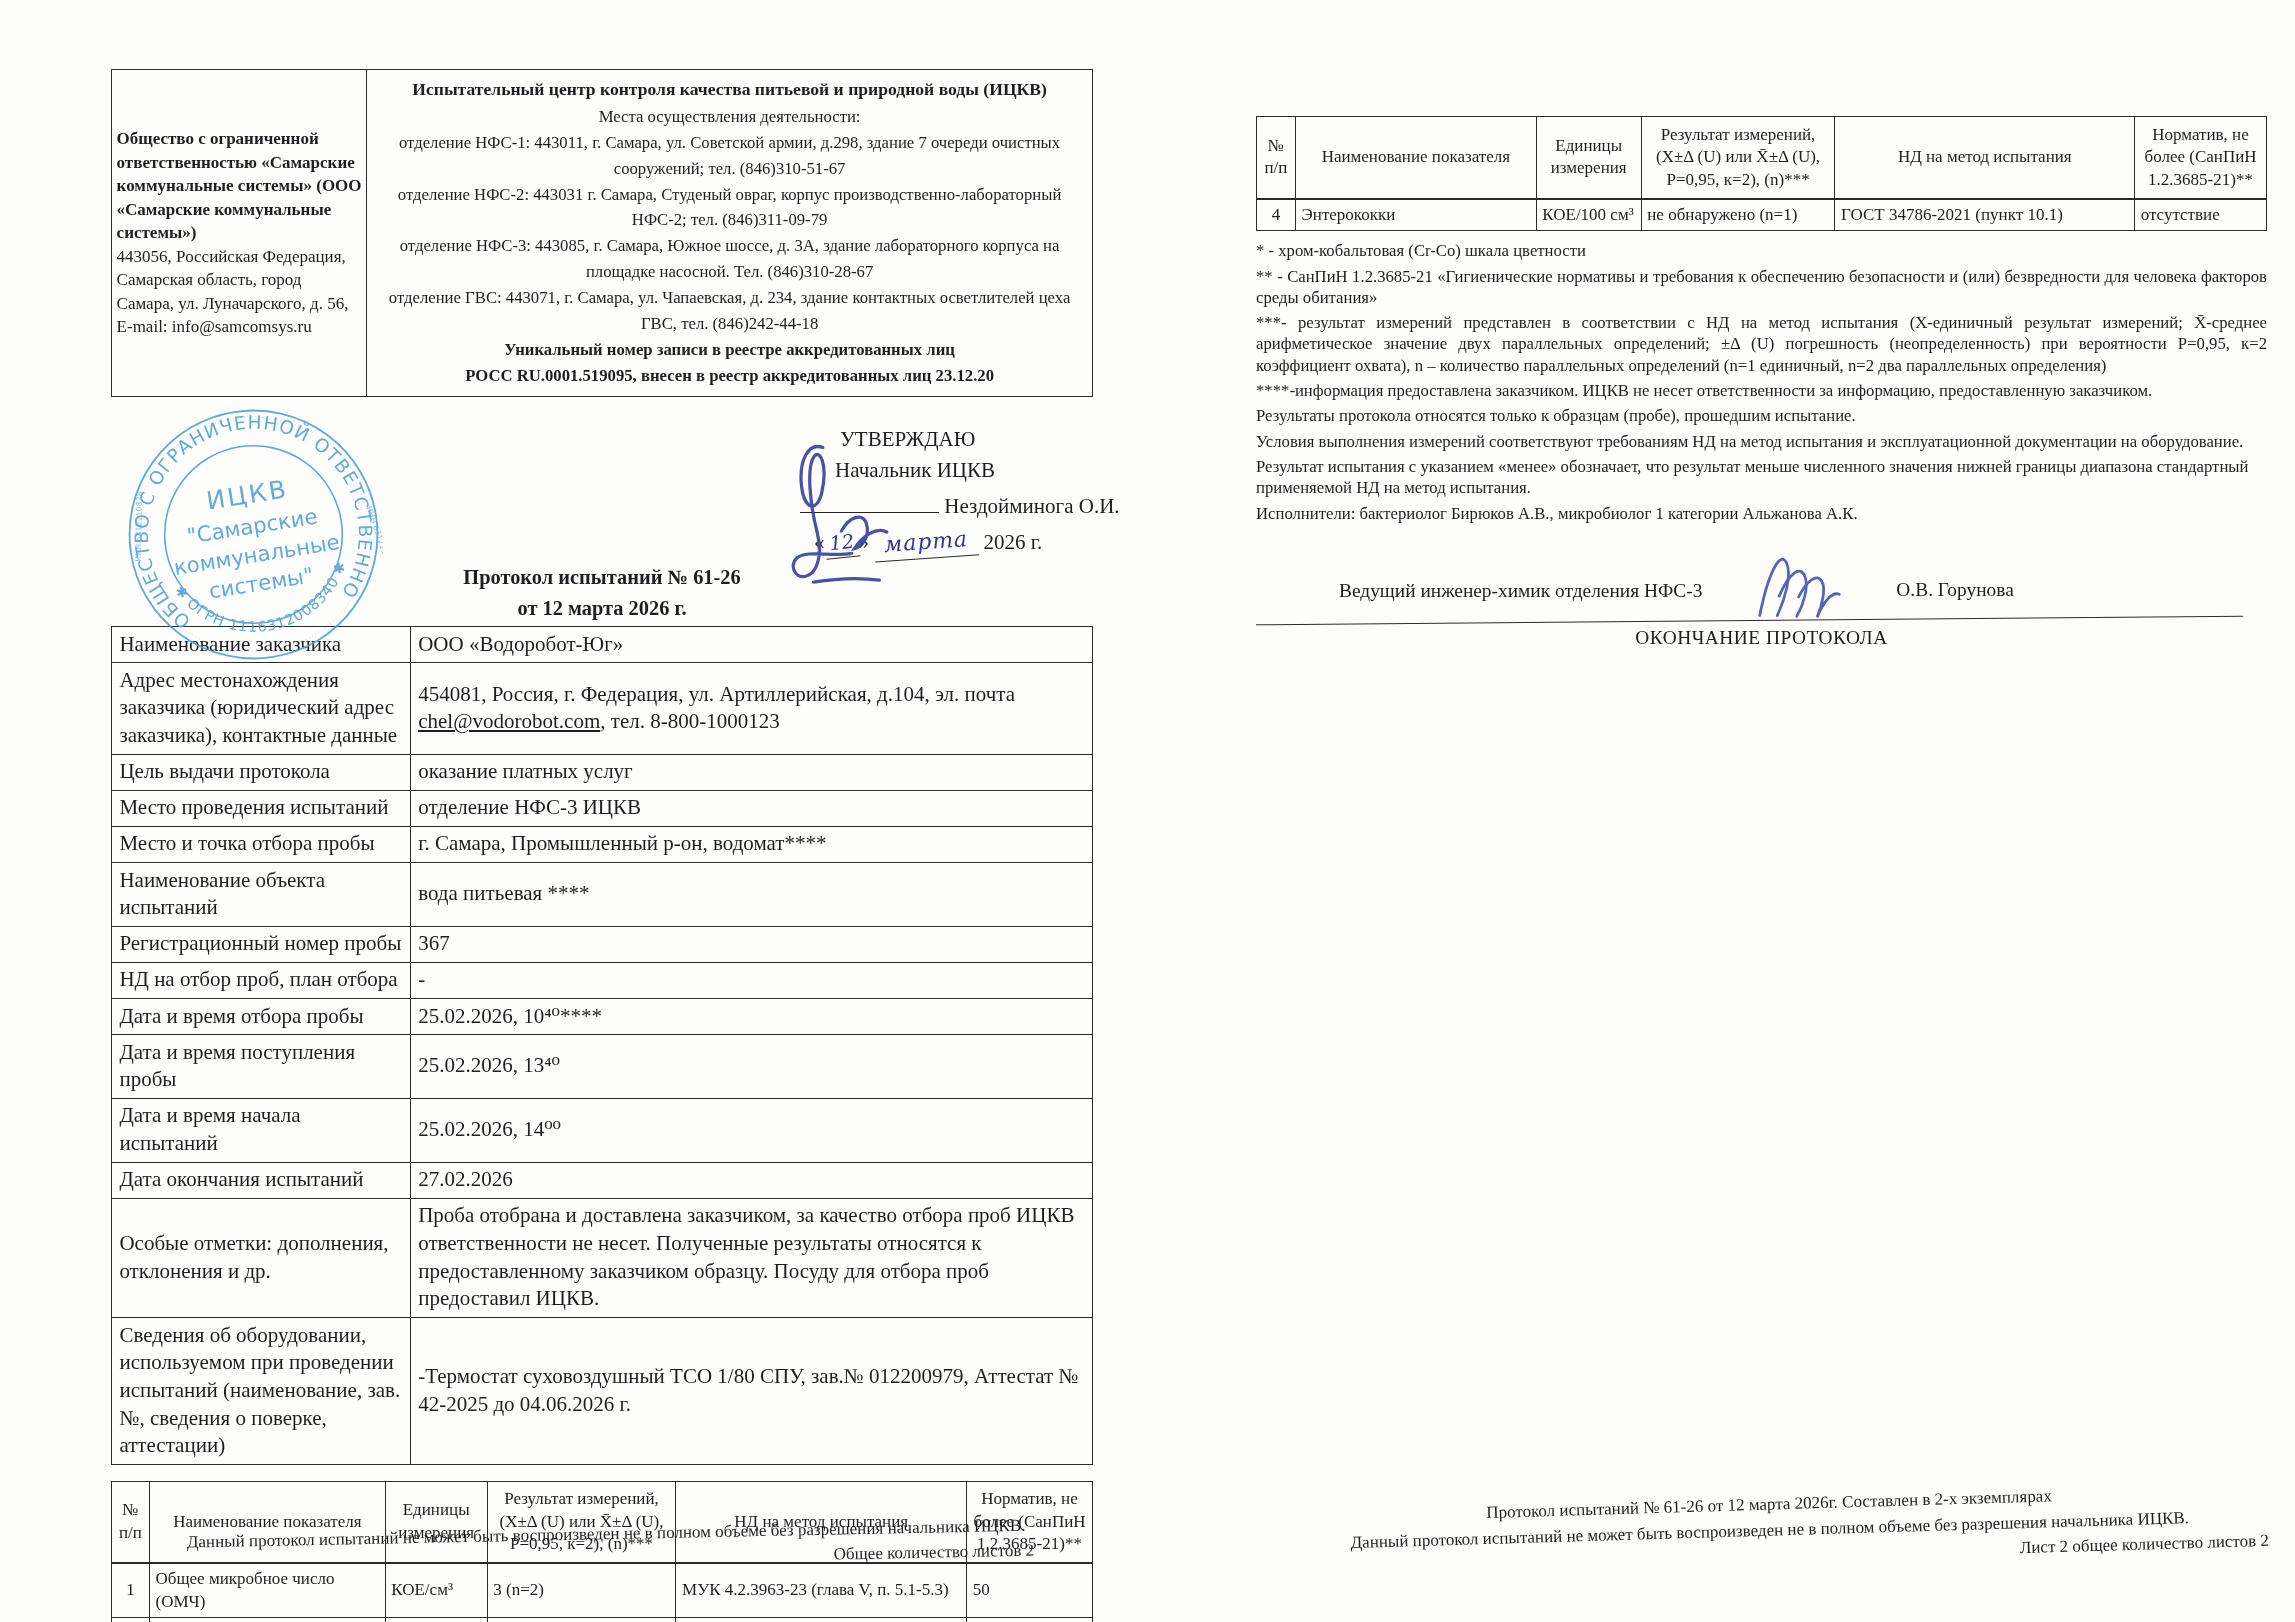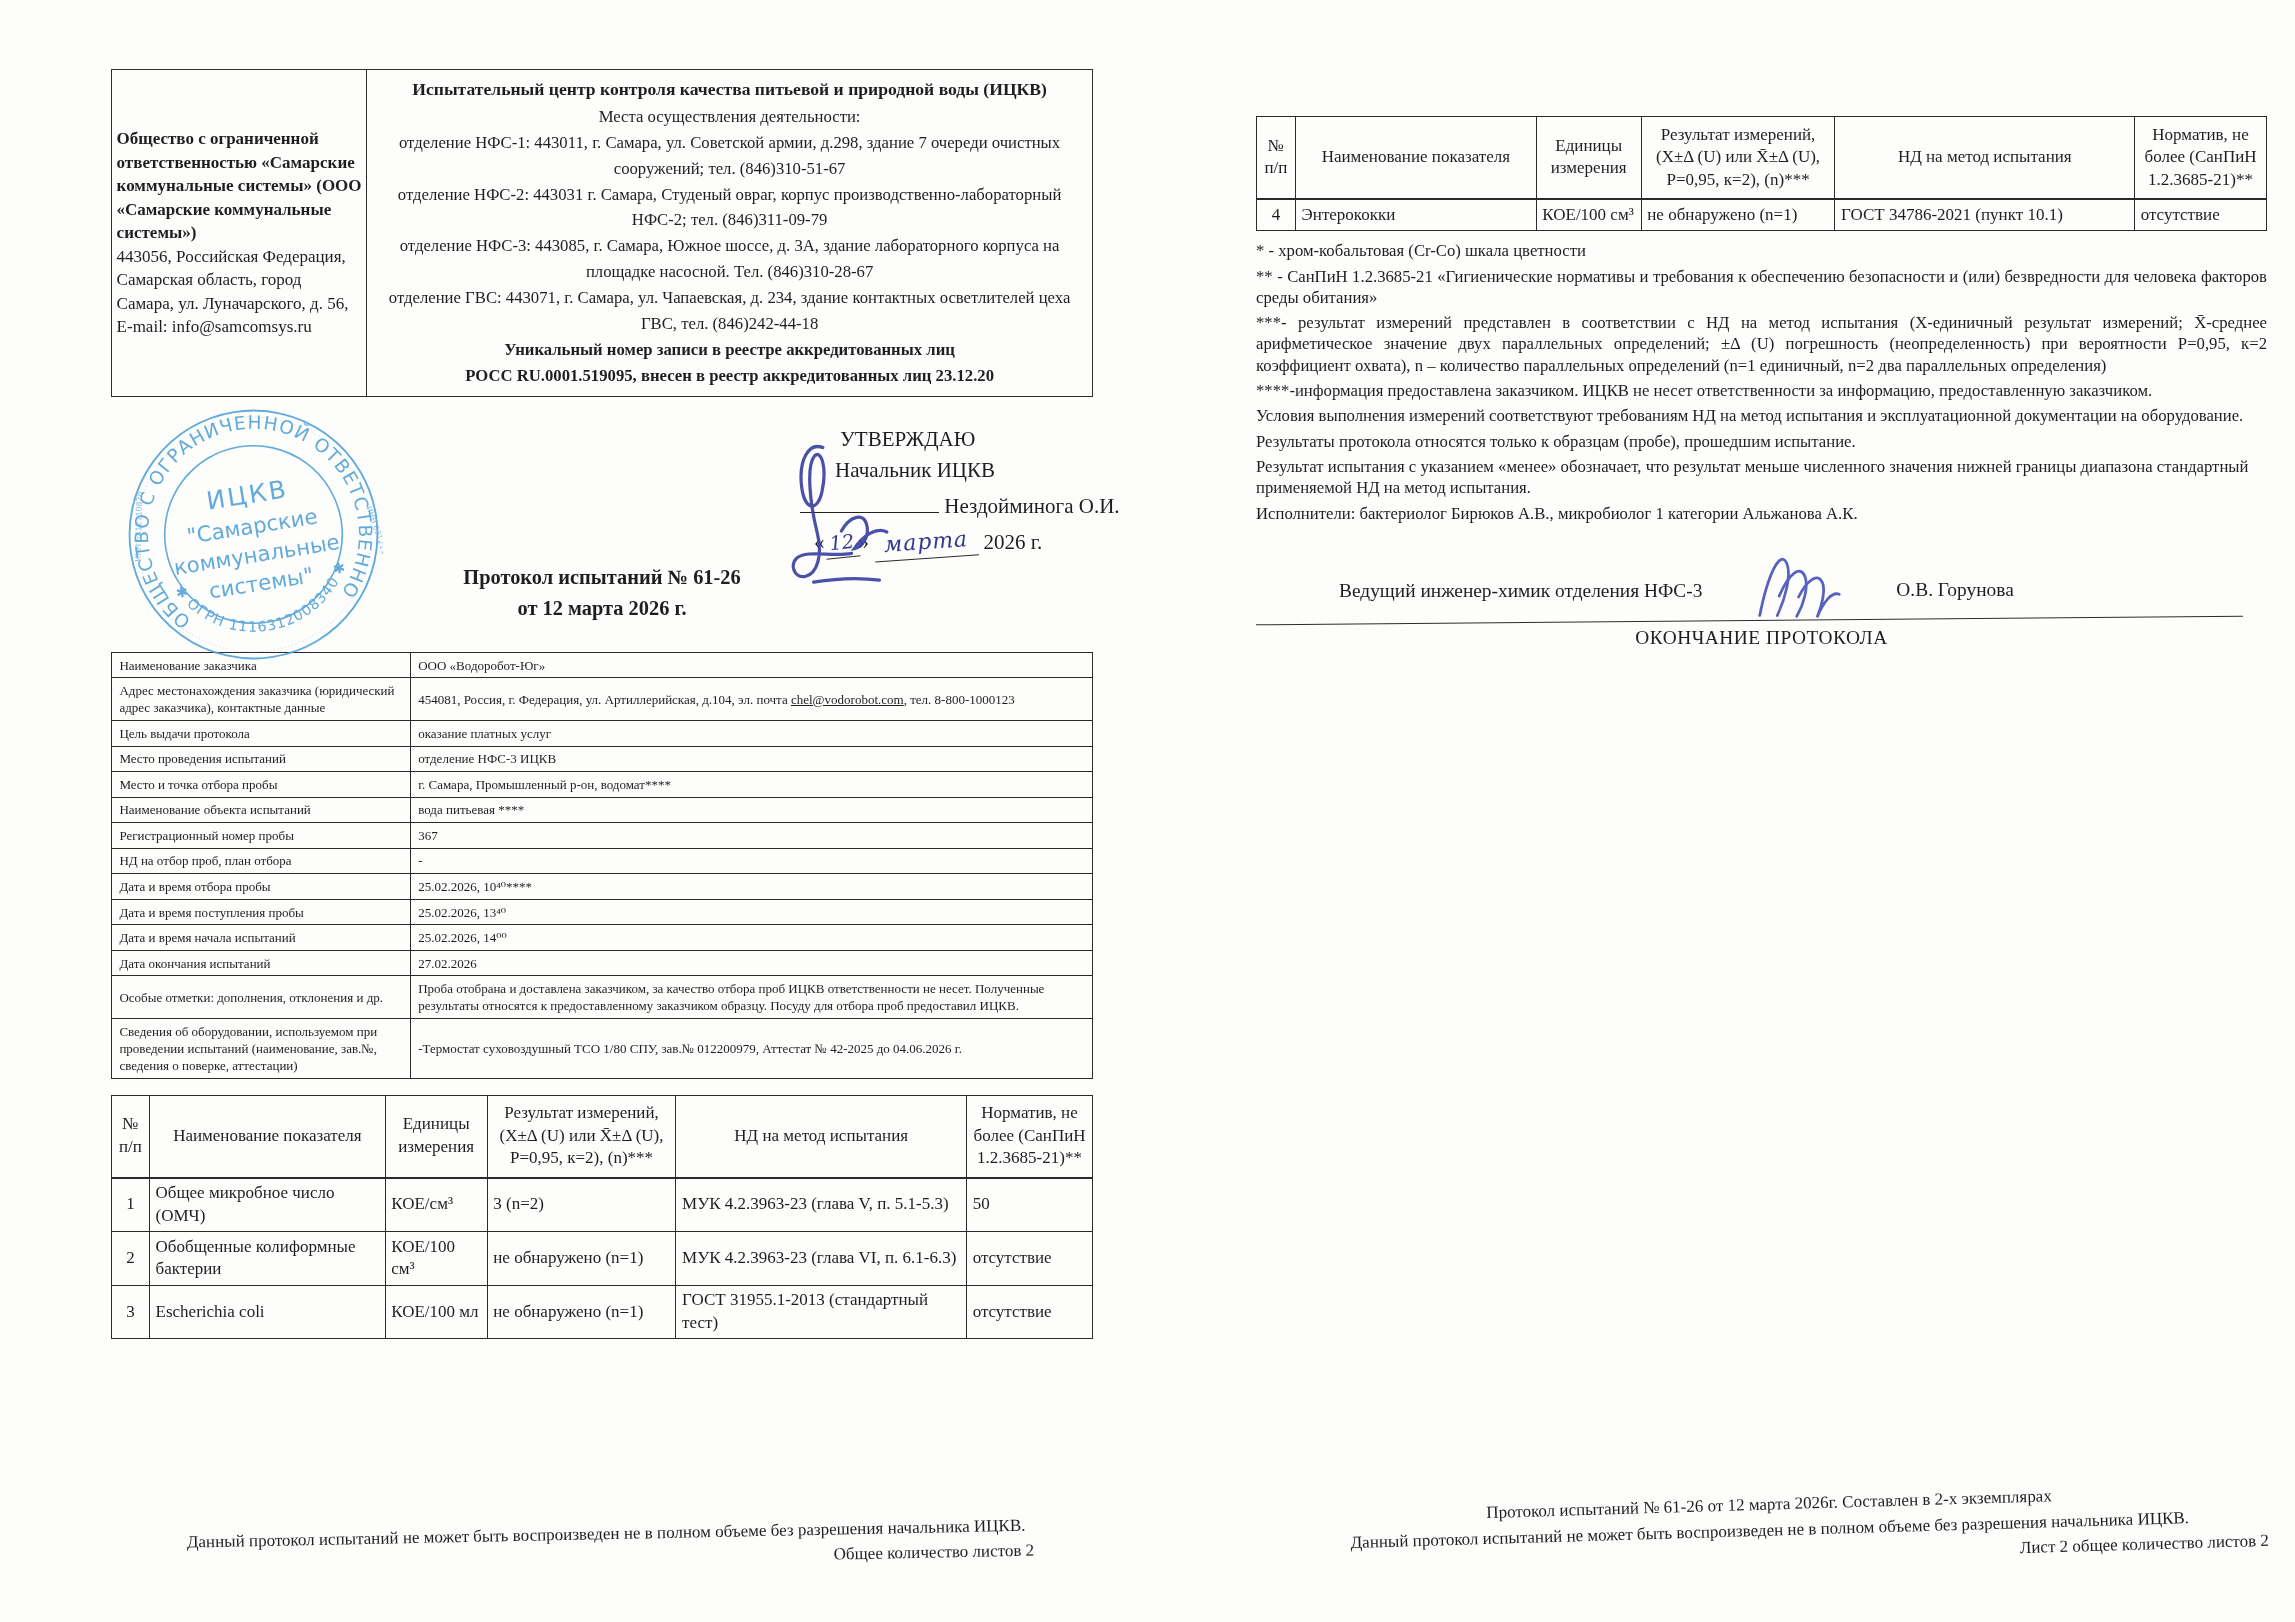--- a/index.html
+++ b/index.html
@@ -22,21 +22,21 @@
   .approve .a-head{margin-left:40px;}
   .approve .a-role{margin-left:35px;}
   .sig-row{margin-top:3.7px;white-space:nowrap;}
   .sig-line{display:inline-block;width:139px;border-bottom:1.4px solid #222;height:18.5px;}
   .approve-sig{position:absolute;left:-56px;top:4.6px;width:153px;height:167px;z-index:4;}
   .date-row{margin-top:2.8px;margin-left:14px;white-space:nowrap;}
   .hw{display:inline-block;color:#32378f;font-style:italic;font-family:"DejaVu Serif",serif;}
   .hw-day{min-width:34px;text-align:center;border-bottom:1.4px solid #2a2a2a;transform:rotate(-6deg);font-size:19.4px;}
   .hw-month{min-width:104px;text-align:center;border-bottom:1.4px solid #2a2a2a;transform:rotate(-4deg);font-size:22px;letter-spacing:0.9px;}
   .title-block{position:absolute;left:0;bottom:2.8px;width:100%;text-align:center;font-size:20.4px;font-weight:bold;line-height:1.5;}
-  .info-table{width:100%;border-collapse:collapse;font-size:13px;margin-top:26px;}
+  .info-table{width:100%;border-collapse:collapse;font-size:21px;}
   .info-table td{border:1.4px solid #2a2a2a;padding:3.7px 7.4px;line-height:1.32;vertical-align:middle;}
   .info-table .lbl{width:283px;}
   .u{text-decoration:underline;}
   .res-table{border-collapse:collapse;font-size:17px;width:100%;margin-top:15.7px;}
   .res-table td{border:1.4px solid #2a2a2a;padding:3.7px 5.6px;line-height:1.33;vertical-align:middle;}
   .res-table thead td{text-align:center;border-bottom:2.8px double #2a2a2a;padding:6.5px 3.7px;}
   .res-table .c{text-align:center;}
   .p1-footer{position:absolute;left:116px;top:1532px;width:981px;font-size:17px;transform:rotate(-1.15deg);transform-origin:left center;line-height:1.45;}
   .p1-footer .f1{text-align:center;}
   .p1-footer .f2{text-align:right;padding-right:63px;}
@@ -289,22 +289,22 @@
           <td>отсутствие</td>
         </tr>
       </tbody>
     </table>
 
     <div class="footnotes">
       <p>* - хром-кобальтовая (Cr-Co) шкала цветности</p>
       <p class="just">** - СанПиН 1.2.3685-21 «Гигиенические нормативы и требования к обеспечению безопасности и (или) безвредности для человека факторов среды обитания»</p>
       <p class="just">***- результат измерений представлен в соответствии с НД на метод испытания (Х-единичный результат измерений; X̄-среднее арифметическое значение двух параллельных определений; ±Δ (U) погрешность (неопределенность) при вероятности Р=0,95, к=2 коэффициент охвата), n – количество параллельных определений (n=1 единичный, n=2 два параллельных определения)</p>
       <p class="just">****-информация предоставлена заказчиком. ИЦКВ не несет ответственности за информацию, предоставленную заказчиком.</p>
+      <p>Результаты протокола относятся только к образцам (пробе), прошедшим испытание.</p>
       <p>Условия выполнения измерений соответствуют требованиям НД на метод испытания и эксплуатационной документации на оборудование.</p>
-      <p>Результаты протокола относятся только к образцам (пробе), прошедшим испытание.</p>
       <p>Результат испытания с указанием «менее» обозначает, что результат меньше численного значения нижней границы диапазона стандартный применяемой НД на метод испытания.</p>
       <p>Исполнители: бактериолог Бирюков А.В., микробиолог 1 категории Альжанова А.К.</p>
     </div>
 
     <div class="sig2">
       <span class="role">Ведущий инженер-химик отделения НФС-3</span>
       <span class="sig2-svgbox">
         <svg class="sig2-svg" width="111" height="93" viewBox="0 0 240 200">
           <g fill="none" stroke="#4a55b8" stroke-width="6" stroke-linecap="round" opacity="0.92">
             <path d="M34 180 C 52 90, 78 38, 92 66 C 104 92, 88 146, 72 180"></path>

